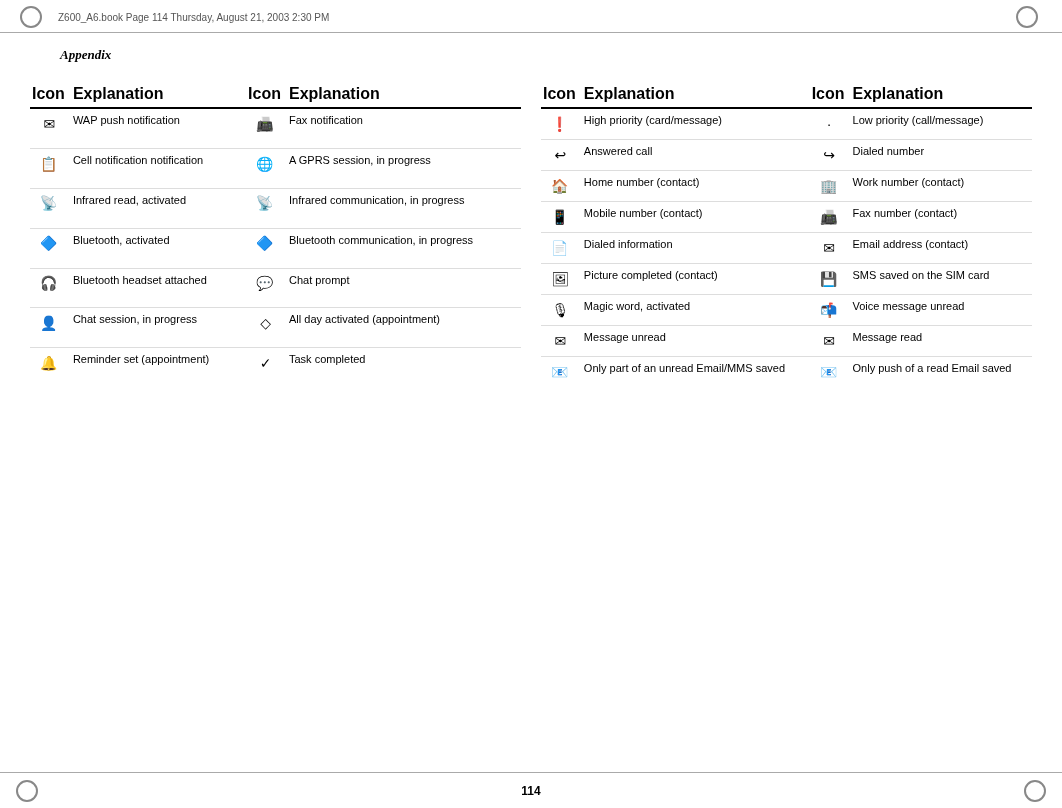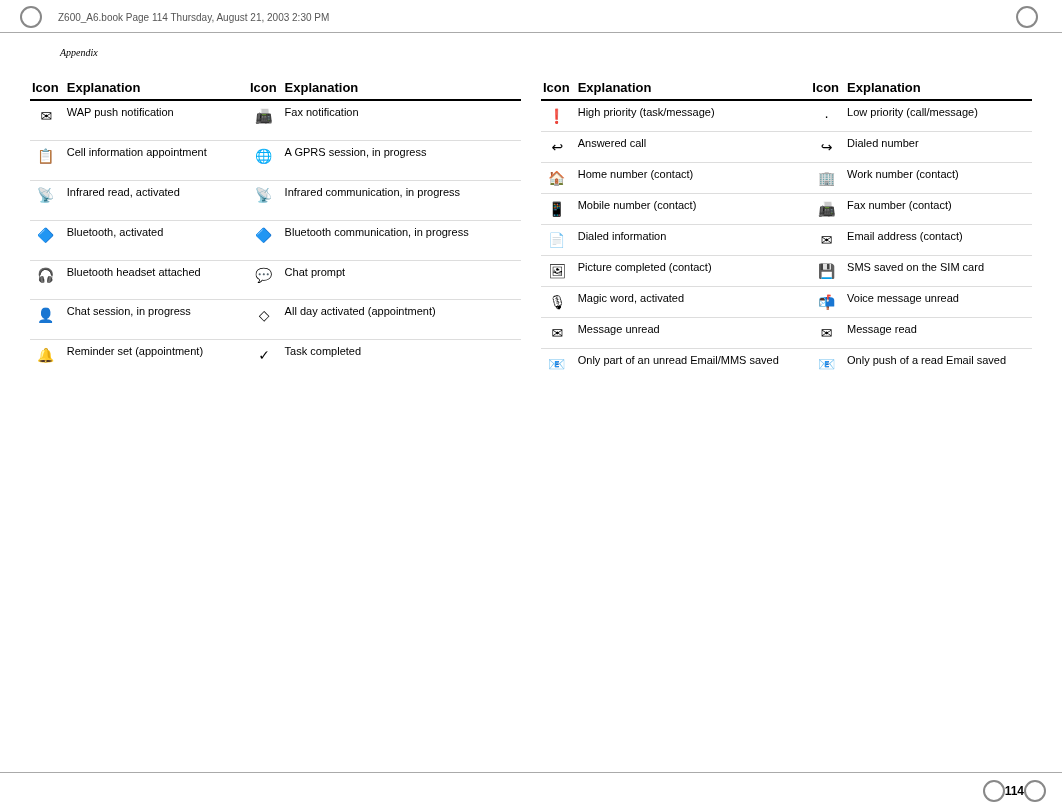--- a/index.html
+++ b/index.html
@@ -30,42 +30,42 @@
       width: 22px; height: 22px;
       border: 2px solid #888;
       border-radius: 50%;
       display: flex; align-items: center; justify-content: center;
     }
     .top-bar-text {
       font-size: 10px;
       color: #555;
     }
     .appendix-label {
-      font-size: 10px;
-      font-weight: normal;
+      font-size: 13px;
+      font-weight: bold;
       font-style: italic;
       color: #000;
       margin: 14px 0 0 60px;
       font-family: Georgia, serif;
     }
     .main-content {
       padding: 10px 30px 20px 30px;
     }
     .table-wrapper {
       display: flex;
       gap: 0;
       margin-top: 10px;
     }
     .col-table {
       width: 100%;
       border-collapse: collapse;
     }
     .col-table th {
       font-weight: bold;
-      font-size: 13px;
+      font-size: 16px;
       text-align: left;
       padding: 2px 6px 4px 2px;
       border-bottom: 2px solid #000;
       white-space: nowrap;
     }
     .col-table td {
       vertical-align: top;
       padding: 4px 4px 4px 2px;
       font-size: 11px;
       line-height: 1.35;
@@ -91,21 +91,21 @@
       font-size: 12px;
     }
     .bottom-bar {
       position: absolute;
       bottom: 0;
       left: 0; right: 0;
       height: 36px;
       border-top: 1px solid #aaa;
       display: flex;
       align-items: center;
-      justify-content: flex-end;
+      justify-content: space-between;
       padding: 0 16px;
     }
     .row-separator {
       border-bottom: 1px solid #ddd;
     }
   </style>
 </head>
 <body>
 
 <div class="page-container">
@@ -138,21 +138,21 @@
     <td>WAP push notification</td>
     <td class="icon-cell">
       <span class="icon-box">📠</span>
     </td>
     <td>Fax notification</td>
   </tr>
             <tr class="row-separator">
     <td class="icon-cell">
       <span class="icon-box">📋</span>
     </td>
-    <td>Cell information appointment</td>
+    <td>Cell notification notification</td>
     <td class="icon-cell">
       <span class="icon-box">🌐</span>
     </td>
     <td>A GPRS session, in progress</td>
   </tr>
             <tr class="row-separator">
     <td class="icon-cell">
       <span class="icon-box">📡</span>
     </td>
     <td>Infrared read, activated</td>
@@ -213,21 +213,21 @@
             <th>Explanation</th>
             <th>Icon</th>
             <th>Explanation</th>
           </tr>
         </thead>
         <tbody id="right-tbody">
         <tr class="row-separator">
     <td class="icon-cell">
       <span class="icon-box">❗</span>
     </td>
-    <td>High priority (task/message)</td>
+    <td>High priority (card/message)</td>
     <td class="icon-cell">
       <span class="icon-box">·</span>
     </td>
     <td>Low priority (call/message)</td>
   </tr>
             <tr class="row-separator">
     <td class="icon-cell">
       <span class="icon-box">↩</span>
     </td>
     <td>Answered call</td>

